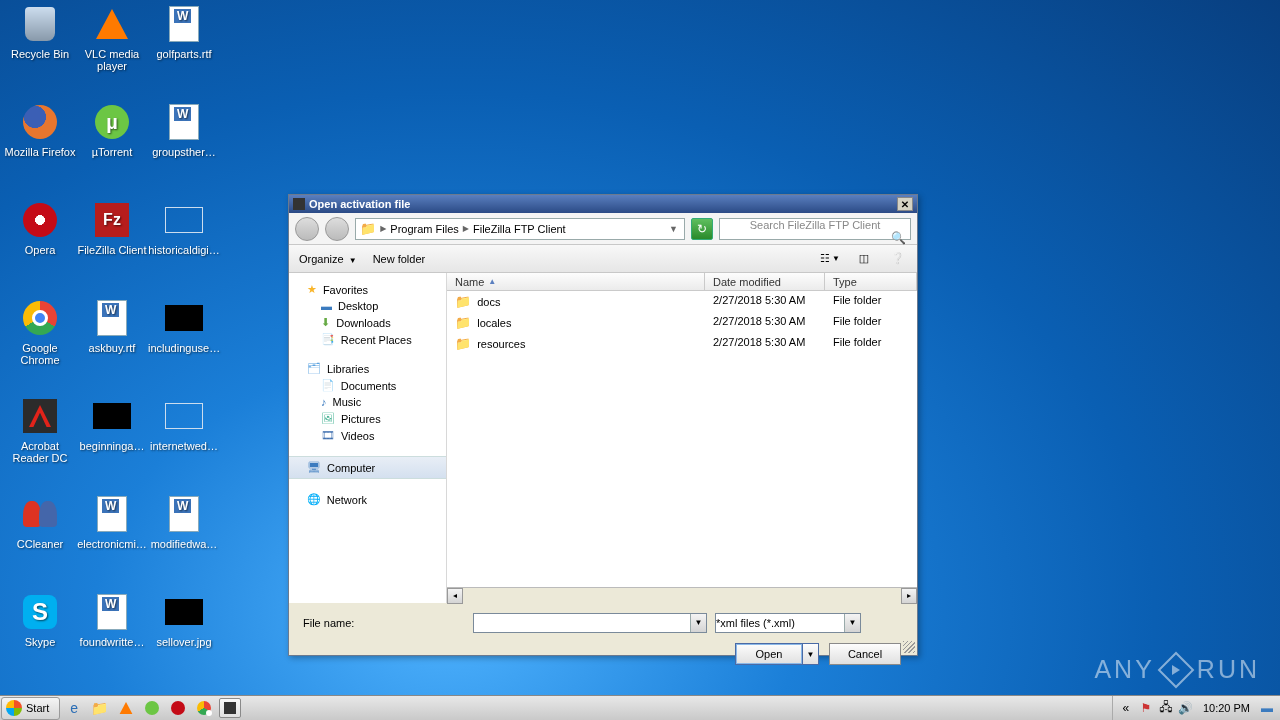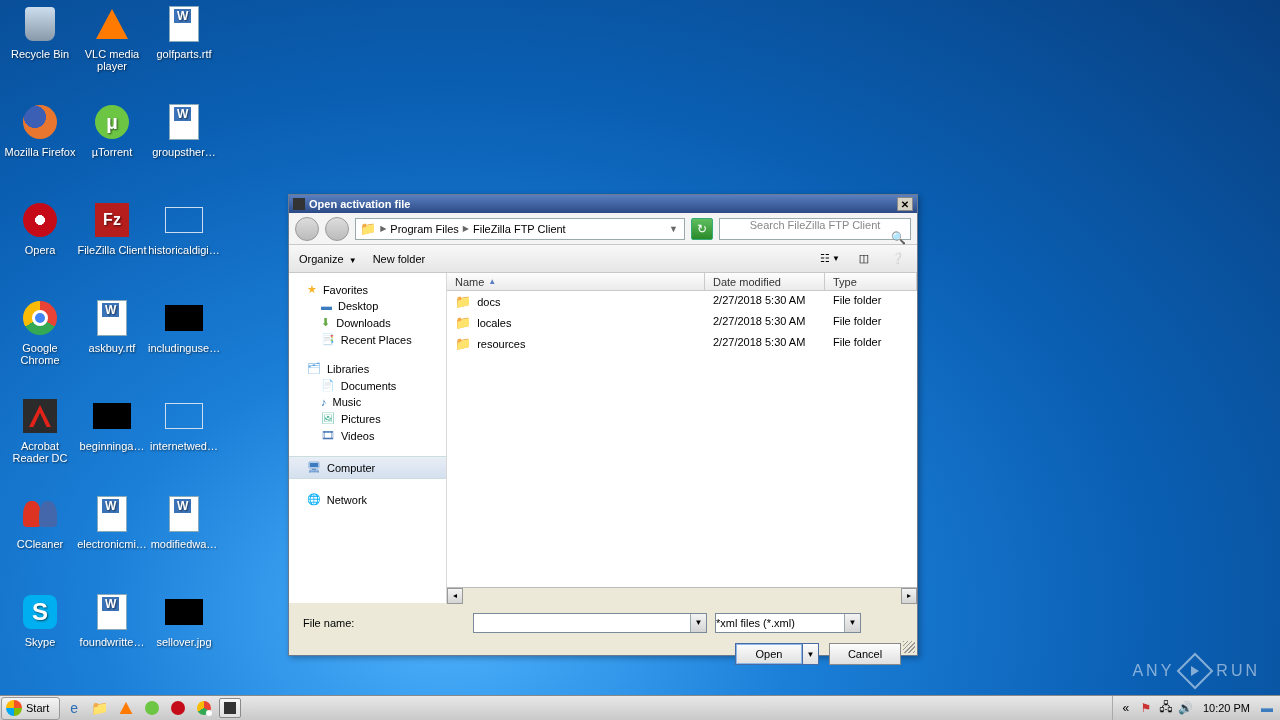--- a/index.html
+++ b/index.html
@@ -141,21 +141,21 @@
   width: 22px; height: 20px; margin: 0 2px; display: flex; align-items: center; justify-content: center;
   font-size: 14px; cursor: pointer;
 }
 .task-active { border: 1px solid #8a8a8a; background: linear-gradient(#f8f8f8,#e0e0e0); border-radius: 2px; }
 .taskbar .spacer { flex: 1; }
 .tray { display: flex; align-items: center; gap: 6px; padding: 0 6px; height: 100%; border-left: 1px solid #aaa; }
 .tray .tray-ic { width: 14px; height: 14px; font-size: 12px; cursor: pointer; display: flex; align-items: center; justify-content: center; }
 .tray .clock { font-size: 11px; padding: 0 4px; }
 
 
-.watermark { position: absolute; right: 20px; bottom: 36px; color: rgba(255,255,255,.5); font-size: 16px; letter-spacing: 3px; font-weight: 300; display: flex; align-items: center; gap: 8px; font-family: Arial, sans-serif;}
+.watermark { position: absolute; right: 20px; bottom: 36px; color: rgba(255,255,255,.5); font-size: 25px; letter-spacing: 3px; font-weight: 300; display: flex; align-items: center; gap: 8px; font-family: Arial, sans-serif;}
 .watermark .play { width: 26px; height: 26px; border: 2px solid rgba(255,255,255,.5); transform: rotate(45deg); display: flex; align-items: center; justify-content: center; }
 .watermark .play::after { content: ""; width: 0; height: 0; border-left: 8px solid rgba(255,255,255,.5); border-top: 5px solid transparent; border-bottom: 5px solid transparent; transform: rotate(-45deg); }
 </style>
 </head>
 <body>
 
 <div class="desktop" id="desktop">
     <div class="desktop-icon" style="left: 4px; top: 4px;">
       <div class="icon-box">
         <div class="ico-bin"></div>

